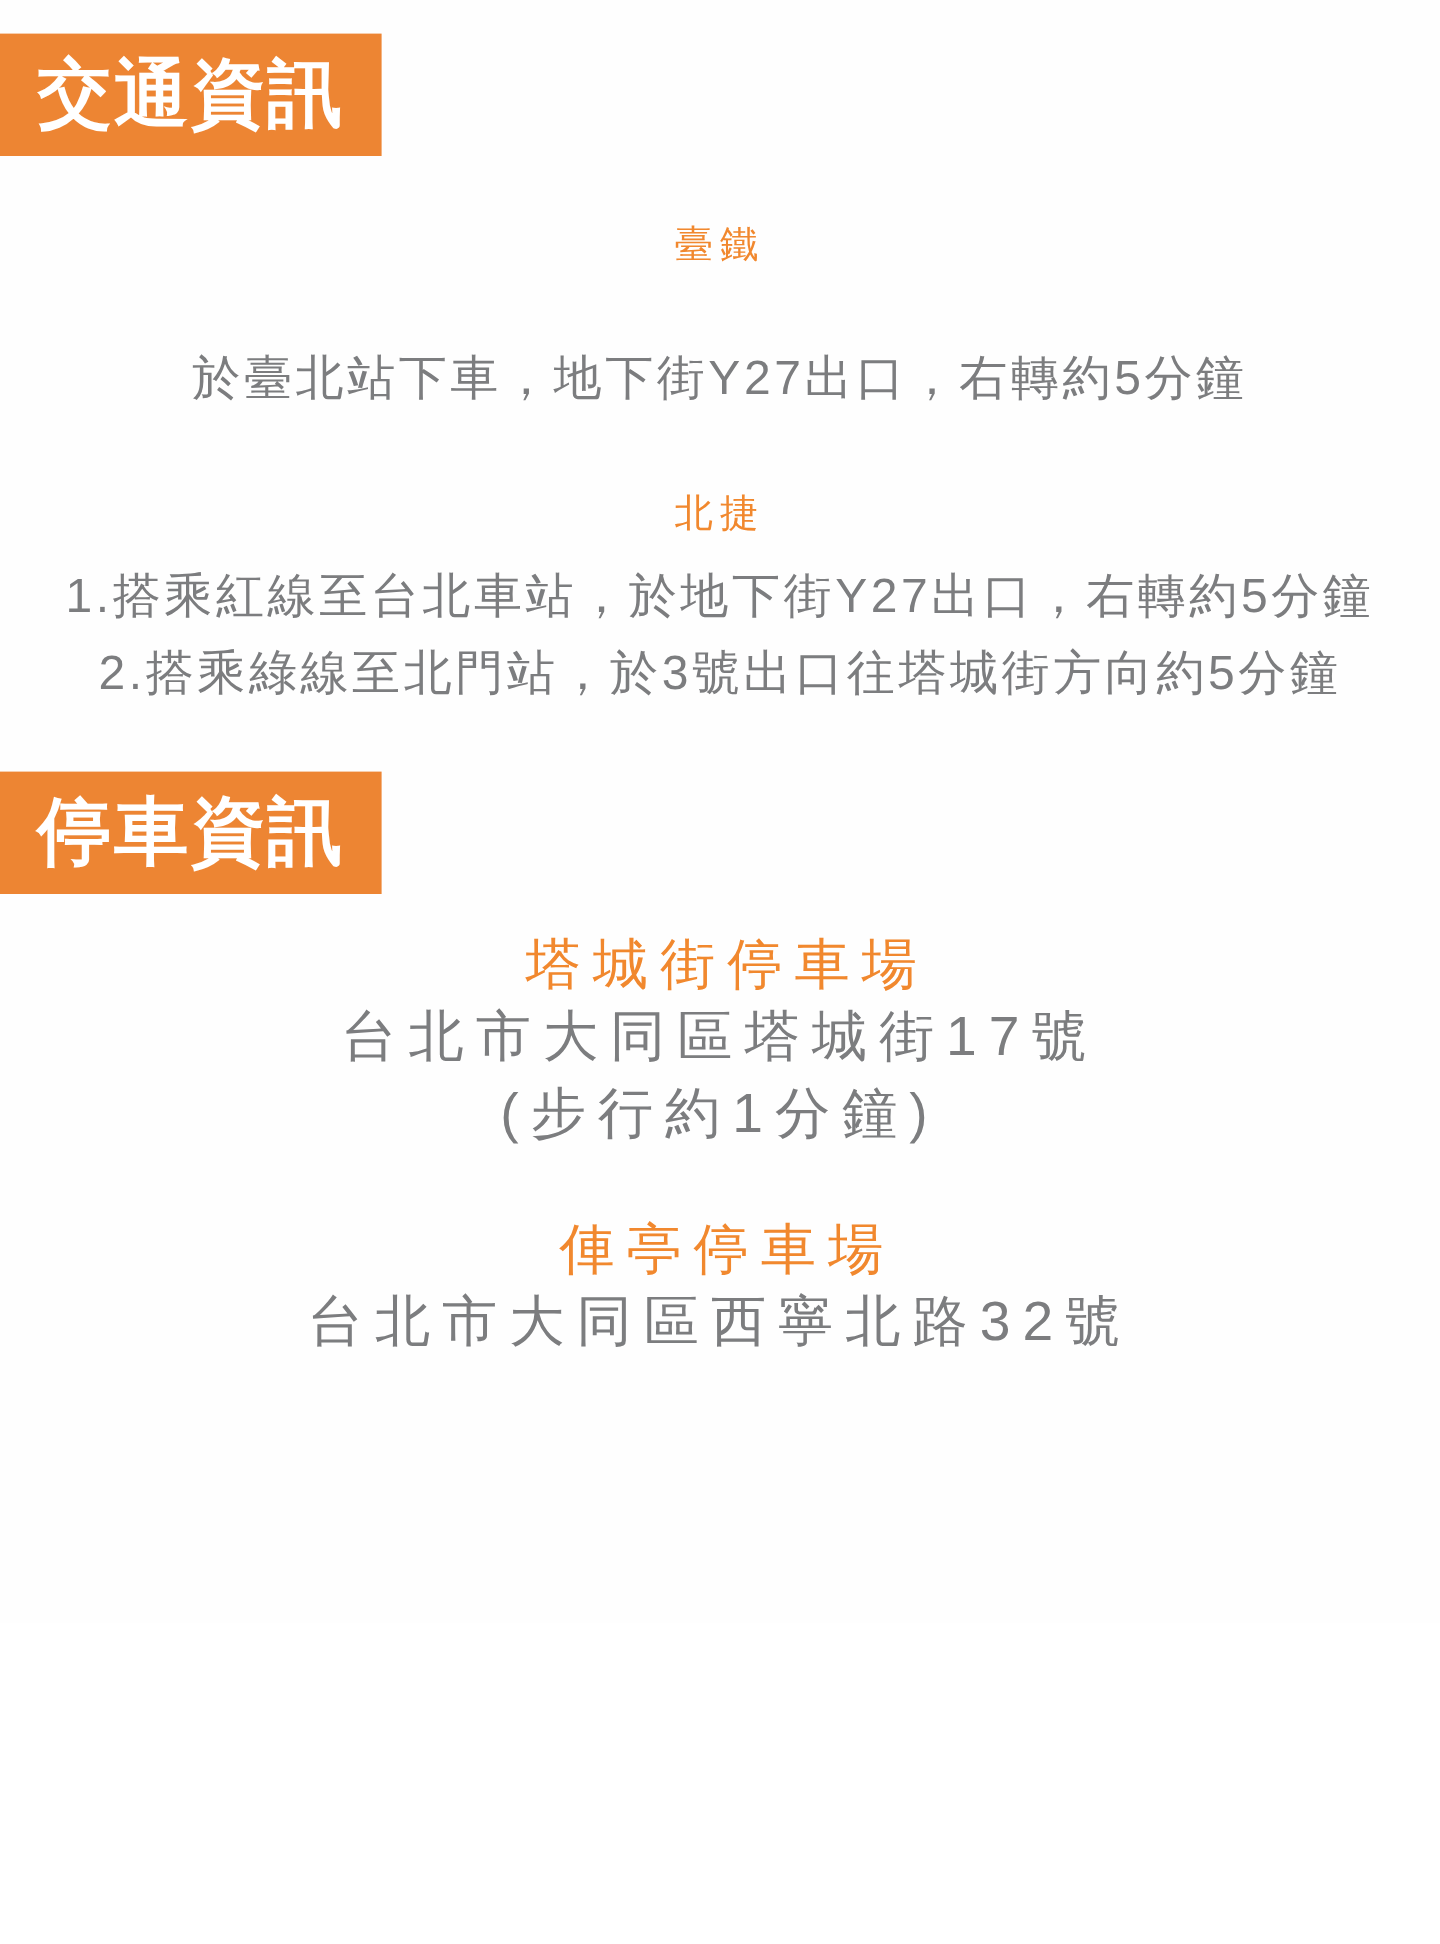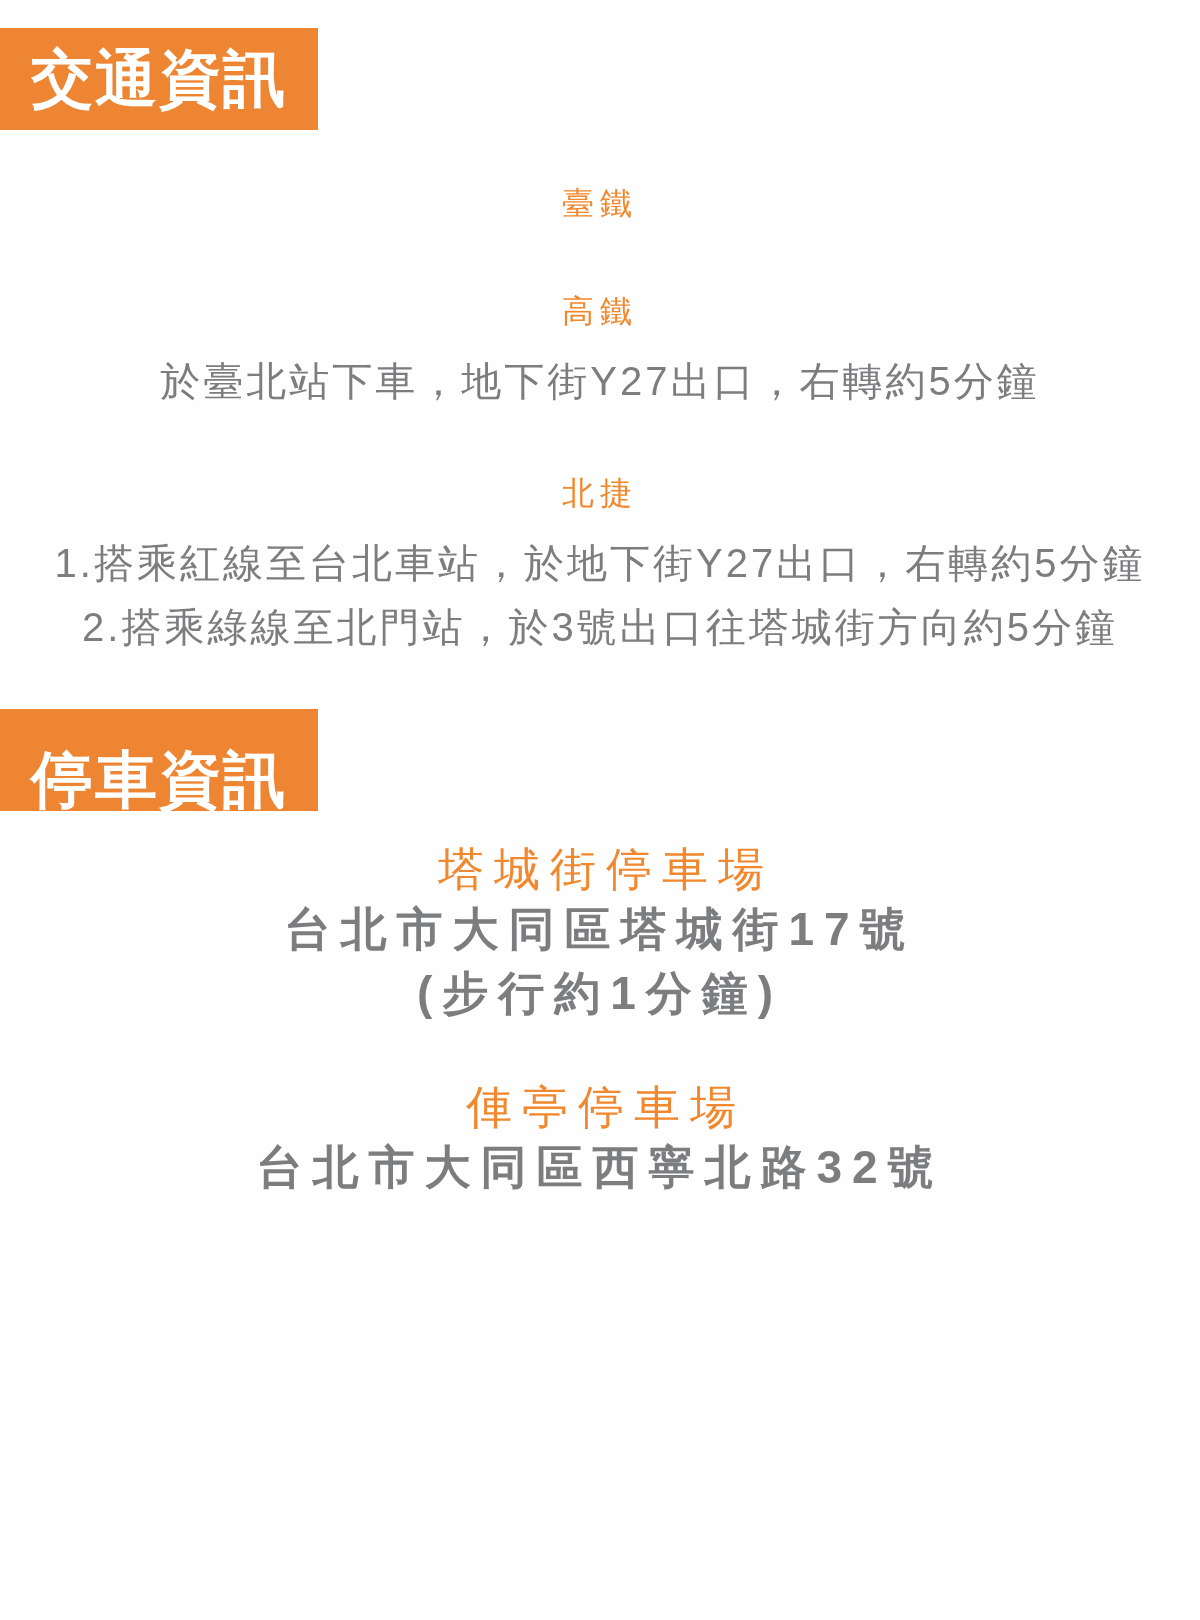--- a/index.html
+++ b/index.html
@@ -21,21 +21,21 @@
     color: var(--badge-text, #ffffff);
     display: flex;
     align-items: center;
     justify-content: center;
     font-size: 62px;
     font-weight: 800;
     letter-spacing: 2px;
     line-height: 1;
   }
   .badge-traffic { margin-top: 28px; }
-  .badge-parking { margin-top: 50px; align-items: flex-end; }
+  .badge-parking { margin-top: 50px; }
 
   .traffic-groups { margin-top: 45px; }
   .group { text-align: center; }
   .group + .group { margin-top: 52px; }
   .group-title {
     font-size: 32px;
     line-height: 56px;
     font-weight: 400;
     color: var(--heading, #f1882e);
     letter-spacing: 6px;
@@ -56,21 +56,21 @@
     font-size: 46px;
     line-height: 56px;
     font-weight: 400;
     color: var(--heading, #f1882e);
     letter-spacing: 10px;
     padding-left: 12px;
   }
   .lot-line {
     font-size: 46px;
     line-height: 64px;
-    font-weight: 700;
+    font-weight: 400;
     color: var(--body-gray, #7c7d7f);
     letter-spacing: 10px;
   }
 </style>
 </head>
 <body>
 
 <div class="page">
 
   <section>
@@ -78,21 +78,20 @@
       <span>交通資訊</span>
     </div>
 
     <div class="traffic-groups">
 
       <div class="group">
         <div class="group-title">臺鐵</div>
       </div>
 
       <div class="group">
-        <div class="group-title">高鐵</div>
         <p class="group-line">於臺北站下車，地下街Y27出口，右轉約5分鐘</p>
       </div>
 
       <div class="group">
         <div class="group-title">北捷</div>
         <p class="group-line">1.搭乘紅線至台北車站，於地下街Y27出口，右轉約5分鐘</p>
         <p class="group-line">2.搭乘綠線至北門站，於3號出口往塔城街方向約5分鐘</p>
       </div>
 
     </div>

